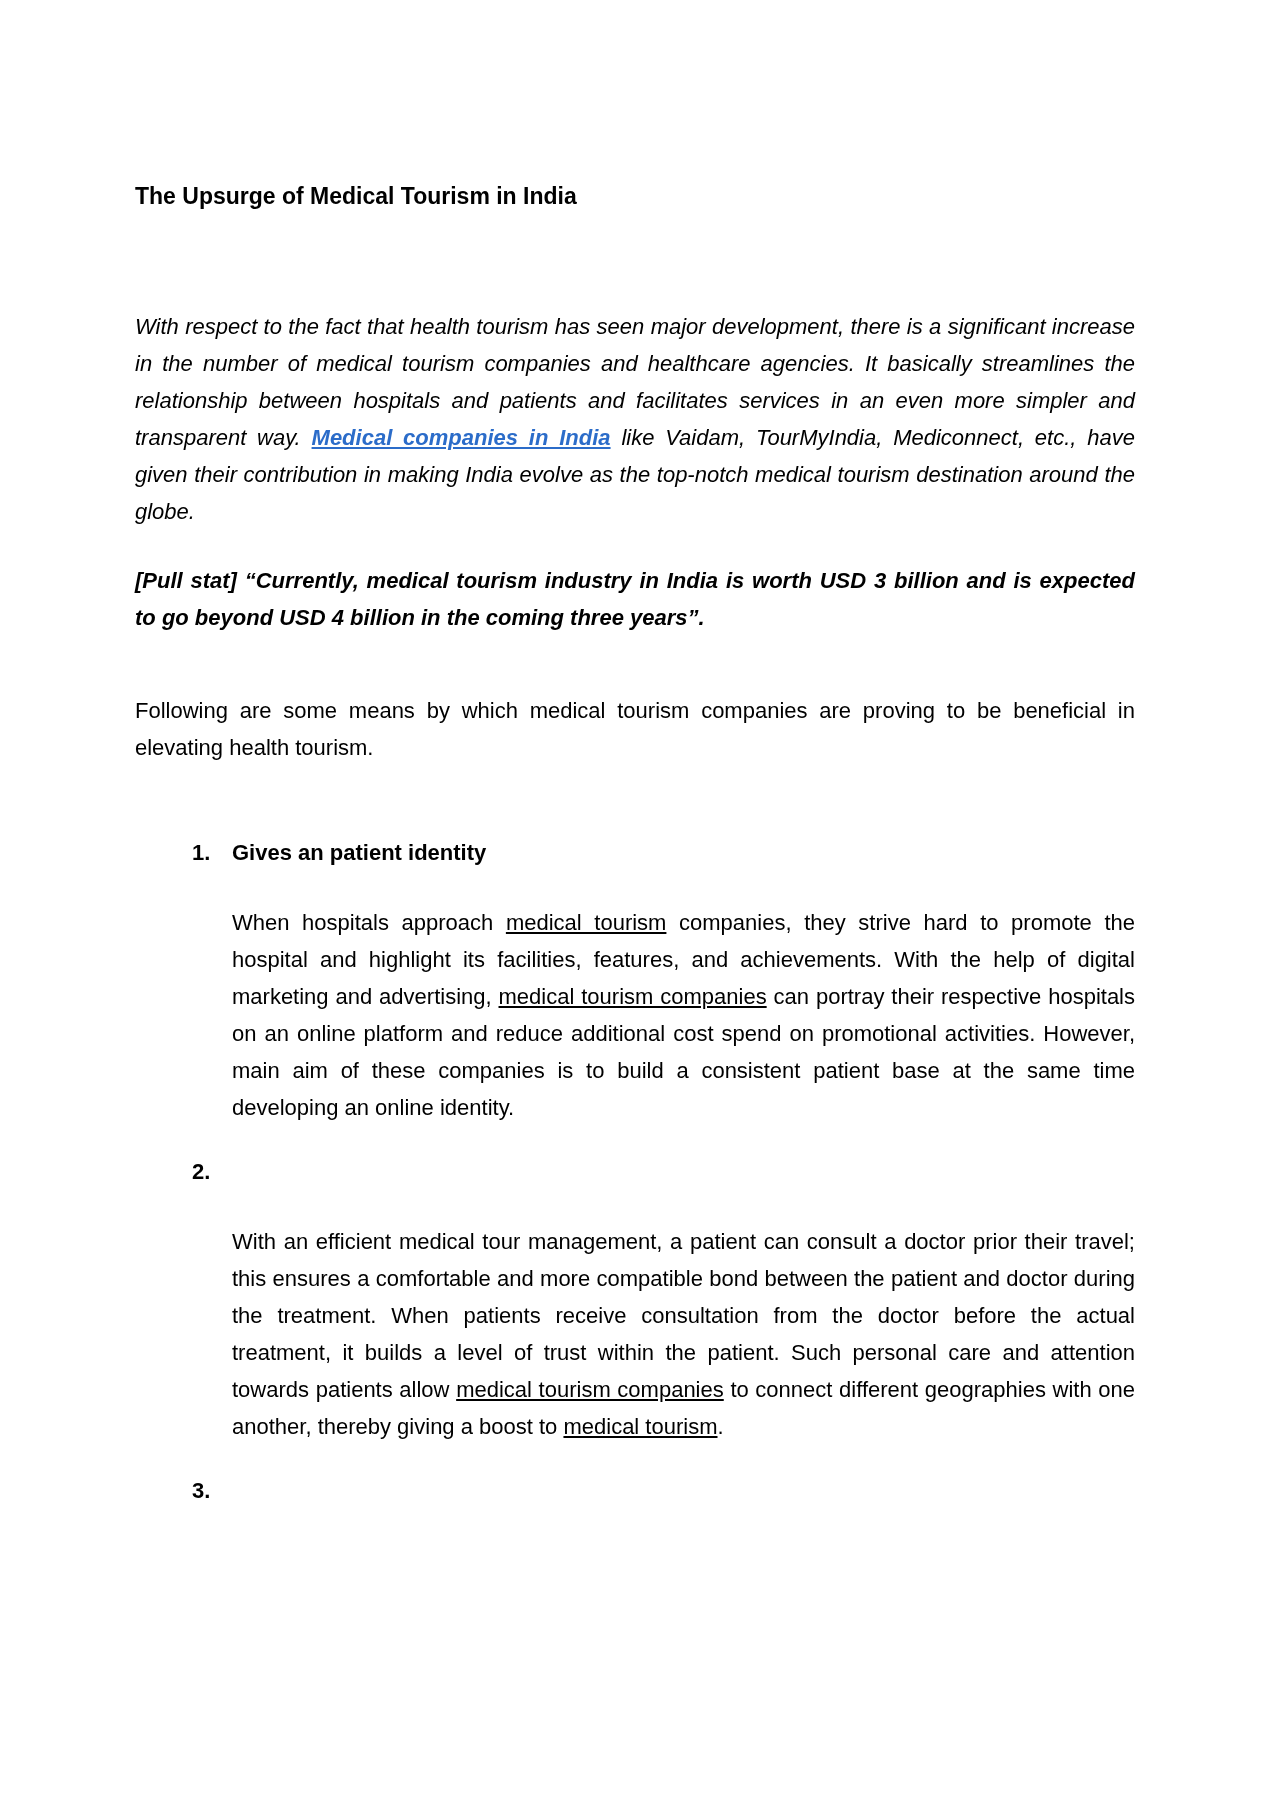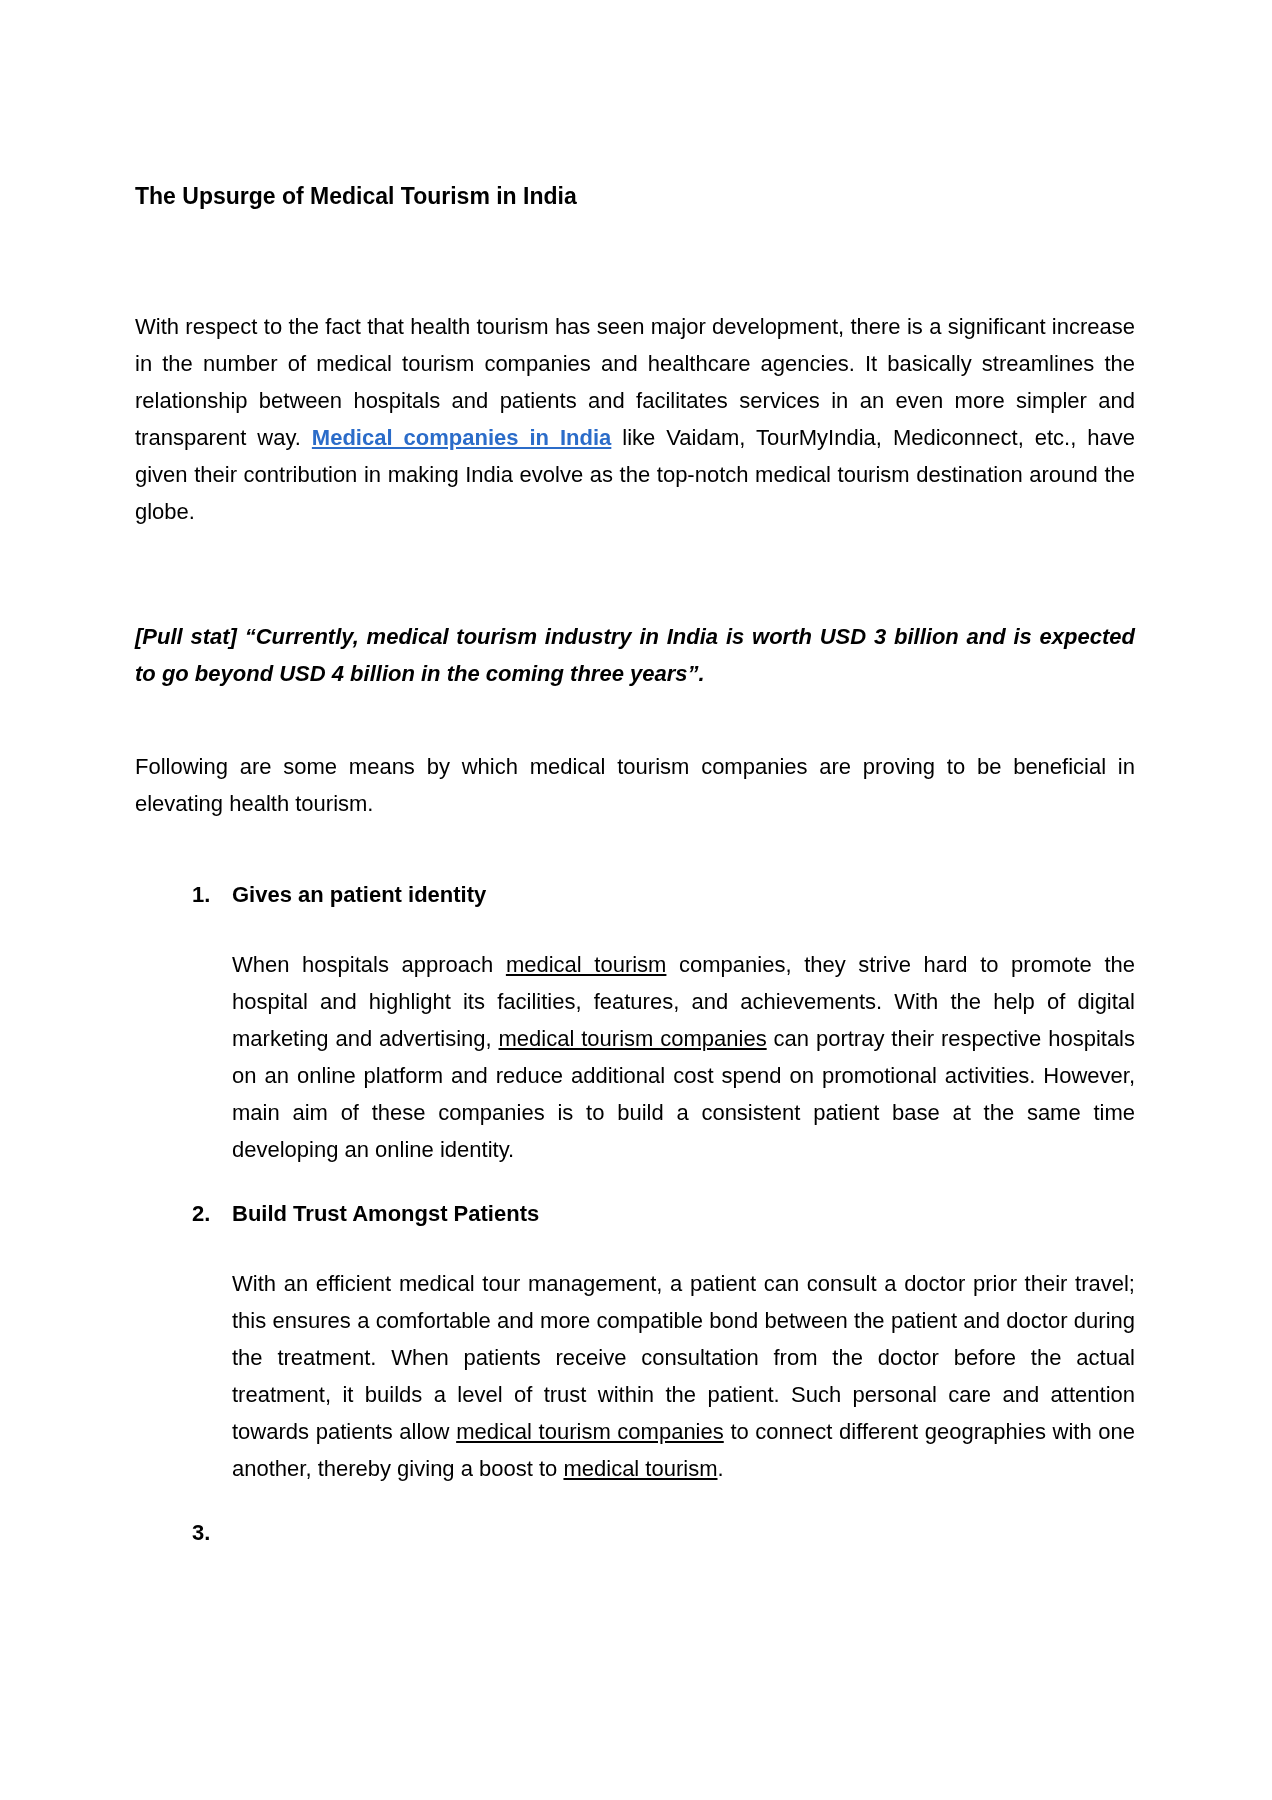--- a/index.html
+++ b/index.html
@@ -22,27 +22,27 @@
     font-size: 23px;
     font-weight: 700;
     line-height: 37px;
     margin-bottom: 93px;
   }
   .para {
     font-size: 22px;
     line-height: 37px;
     text-align: justify;
   }
-  .intro { margin-bottom: 88px; }
+  .intro { margin-bottom: 32px; font-style: italic; }
   .pull {
     font-weight: 700;
     font-style: italic;
     margin-bottom: 56px;
   }
-  .lead { margin-bottom: 54px; }
+  .lead { margin-bottom: 68px; }
   .list-item { padding-left: 57px; }
   .li-head {
     display: flex;
     font-size: 22px;
     line-height: 37px;
     font-weight: 700;
     margin-bottom: 33px;
   }
   .li-num { width: 40px; flex-shrink: 0; }
   .li-body {
@@ -77,21 +77,20 @@
     <div class="li-head">
       <span class="li-num">1.</span>
       <span class="li-title">Gives an patient identity</span>
     </div>
     <p class="para li-body"><span>When hospitals approach </span><span class="run-bu">medical tourism</span><span> companies, they strive hard to promote the hospital and highlight its facilities, features, and achievements. With the help of digital marketing and advertising, </span><span class="run-bu">medical tourism companies</span><span> can portray their respective hospitals on an online platform and reduce additional cost spend on promotional activities. However, main aim of these companies is to build a consistent patient base at the same time developing an online identity.</span></p>
   </div>
 
   <div class="list-item">
     <div class="li-head">
       <span class="li-num">2.</span>
-      <span class="li-title">Build Trust Amongst Patients</span>
     </div>
     <p class="para li-body"><span>With an efficient medical tour management, a patient can consult a doctor prior their travel; this ensures a comfortable and more compatible bond between the patient and doctor during the treatment. When patients receive consultation from the doctor before the actual treatment, it builds a level of trust within the patient. Such personal care and attention towards patients allow </span><span class="run-bu">medical tourism companies</span><span> to connect different geographies with one another, thereby giving a boost to </span><span class="run-bu">medical tourism</span><span>.</span></p>
   </div>
 
   <div class="list-item">
     <div class="li-head">
       <span class="li-num">3.</span>
     </div>
   </div>
 

